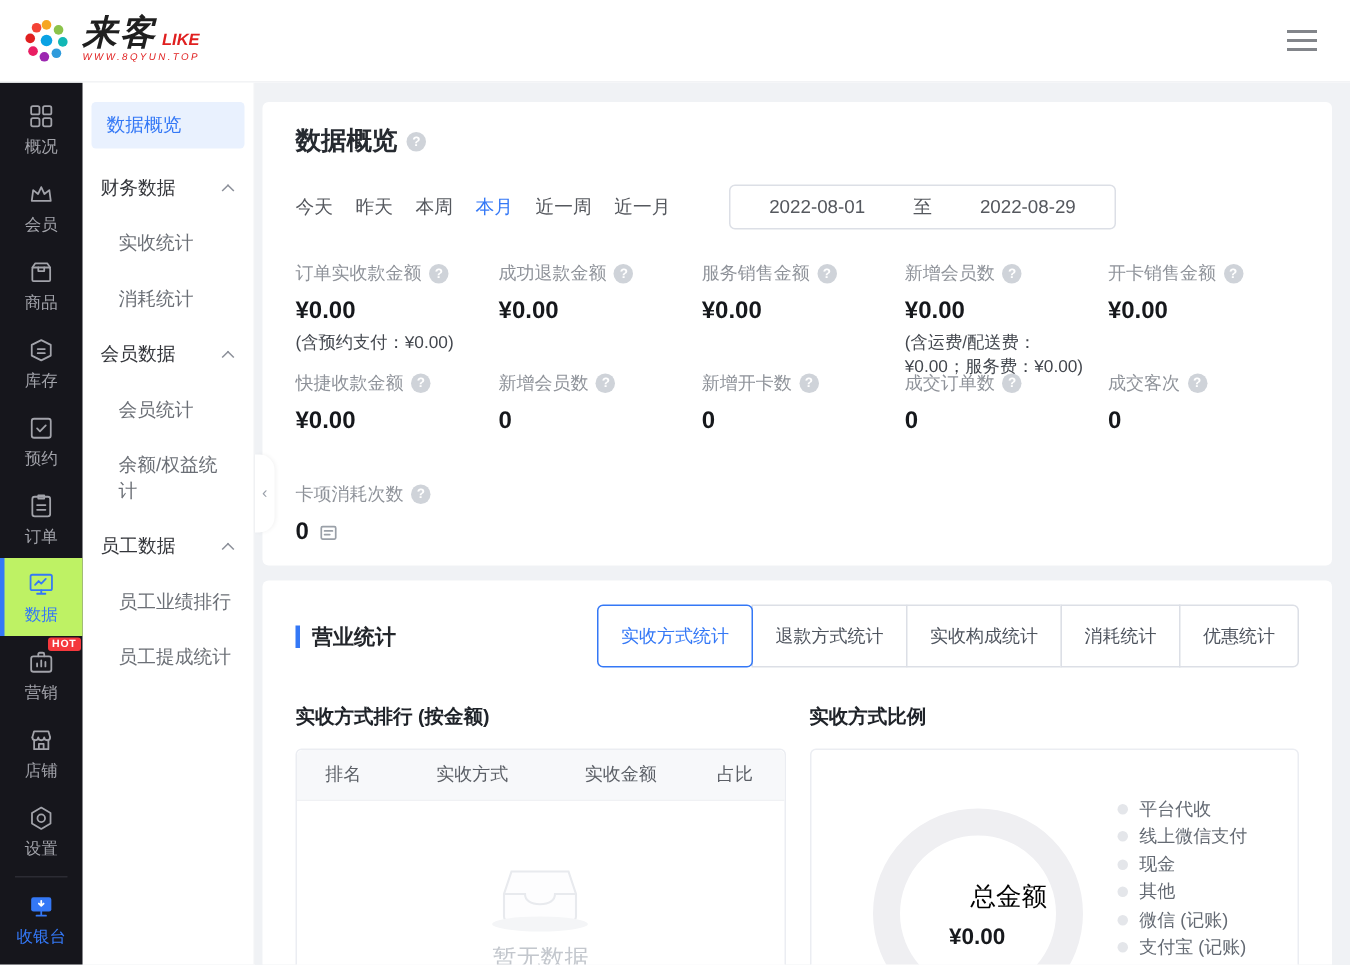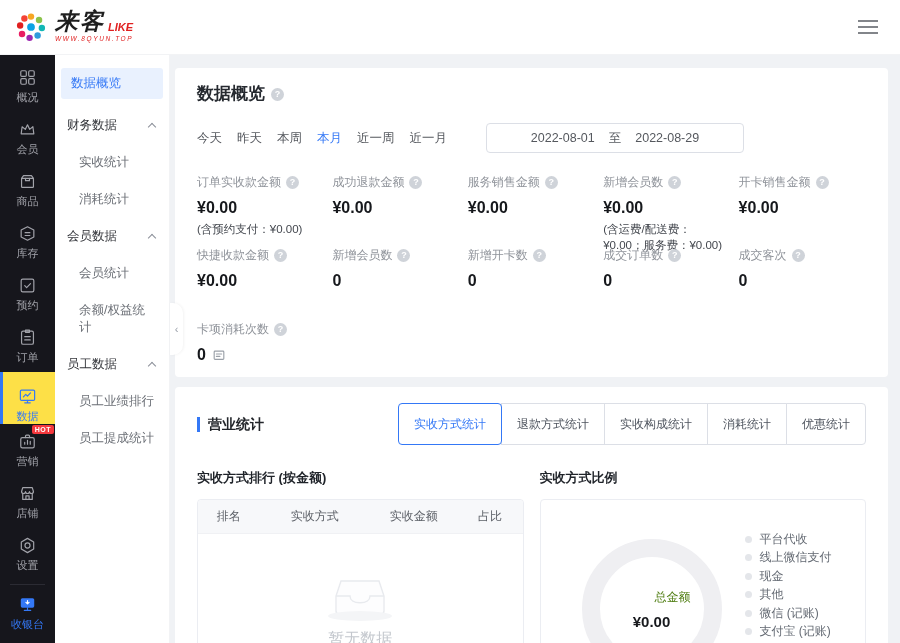--- a/index.html
+++ b/index.html
@@ -20,21 +20,21 @@
   .hamburger { display:flex; flex-direction:column; gap:4px; cursor:pointer; padding:4px; }
   .hamburger span { display:block; width:20px; height:2px; background:#82858a; }
 
   
   .primary-nav { position:absolute; top:55px; left:0; bottom:0; width:55px;
     background:#16161c; display:flex; flex-direction:column; padding-top:5px; z-index:5; }
   .nav-item { height:52px; flex:0 0 52px; display:flex; flex-direction:column; align-items:center;
     justify-content:center; gap:3px; color:#a2a3aa; font-size:11px; cursor:pointer; position:relative; }
   .nav-item svg { width:19px; height:19px; stroke:currentColor; fill:none;
     stroke-width:1.5; stroke-linecap:round; stroke-linejoin:round; }
-  .nav-item.active { background:#fde047; color:#3478f6; box-shadow:inset 3px 0 0 #3478f6;justify-content:flex-end; }
+  .nav-item.active { background:#bef264; color:#3478f6; box-shadow:inset 3px 0 0 #3478f6; }
   .hot-badge { position:absolute; top:1px; right:1px; background:#f5383d; color:#fff;
     font-size:7px; font-weight:700; padding:1px 3px; border-radius:2px; letter-spacing:.5px; }
   .nav-divider { height:1px; background:#2b2b33; margin:4px 10px 0; }
   .nav-item.cashier { margin-top:auto; margin-bottom:4px; color:#3478f6; }
 
   
   .submenu { position:absolute; top:55px; left:55px; bottom:0; width:115px; background:#fff;
     border-right:1px solid #f2f3f5; padding-top:13px; font-size:12.5px; z-index:4; }
   .submenu-overview { margin:0 6px 8px; padding:7px 10px; background:#e9f1fe; color:#3478f6;
     border-radius:3px; cursor:pointer; }
@@ -53,21 +53,21 @@
   .card { background:#fff; border-radius:4px; }
   .card.overview-card { padding:16px 22px 0; height:309px; }
   .title-row { display:flex; align-items:center; gap:6px; }
   .page-title { font-size:17px; font-weight:600; color:#262a30; line-height:20px; }
   .help { display:inline-block; width:13px; height:13px; border-radius:50%; background:#cfd3d9;
     color:#fff; font-size:9px; font-weight:700; line-height:13px; text-align:center; cursor:pointer; flex:0 0 13px; }
   .filter-row { margin-top:20px; display:flex; align-items:center; height:28px; }
   .qf { font-size:12.5px; color:#55585e; margin-right:15px; cursor:pointer; }
   .qf.active { color:#3478f6;text-align:center; }
   .date-box { margin-left:24px; width:258px; height:30px; border:1px solid #dcdfe6; border-radius:4px;
-    display:flex; align-items:center; justify-content:center; gap:14px; font-size:12.5px; color:#55585e;
+    display:flex; align-items:center; justify-content:center; gap:32px; font-size:12.5px; color:#55585e;
     background:#fff; cursor:pointer; }
   .stats-grid { margin-top:22px; display:grid; grid-template-columns:repeat(5,1fr);
     grid-template-rows:73px 74px 56px; column-gap:8px; }
   .stat-label { font-size:12px; color:#8f939a; display:flex; align-items:center; gap:5px; }
   .stat-value { margin-top:8px; font-size:16px; font-weight:700; color:#16181c; display:flex; align-items:center; gap:6px; }
   .stat-note { margin-top:4px; font-size:11.5px; color:#43474e; line-height:16px; }
   .records-icon svg { width:14px; height:14px; stroke:#9aa0a8; fill:none; stroke-width:1.3;
     stroke-linecap:round; display:block; }
 
   .card.business-card { margin-top:10px; padding:16px 22px; height:330px; }
@@ -92,21 +92,21 @@
     text-align:center; border-radius:4px 4px 0 0; }
   .empty-state { position:absolute; left:0; right:0; top:78px; display:flex; flex-direction:column;
     align-items:center; }
   .empty-shadow { width:64px; height:10px; background:#f4f5f7; border-radius:50%; margin-top:-7px; }
   .empty-text { margin-top:8px; font-size:16px; color:#c3c7cd; }
 
   .donut { position:absolute; left:41px; top:39px; width:140px; height:140px; border-radius:50%;
     border:18px solid #efeff2; }
   .donut-center { position:absolute; left:41px; top:39px; width:140px; height:140px; display:flex;
     flex-direction:column; align-items:center; justify-content:center; gap:7px; }
-  .donut-label { font-size:12px; color:#4d7c0f;margin-left:42px; }
+  .donut-label { font-size:17px; color:#000000;margin-left:42px; }
   .donut-value { font-size:15px; font-weight:700; color:#17191d; }
   .legend { position:absolute; left:204px; top:30px; list-style:none; }
   .legend li { display:flex; align-items:center; gap:8px; height:18.5px; font-size:12px; color:#646a73;
     cursor:pointer; }
   .legend-dot { width:7px; height:7px; border-radius:50%; background:#e4e6ea; flex:0 0 7px; }
 </style>
 </head>
 <body>
 
 <div class="topbar">

